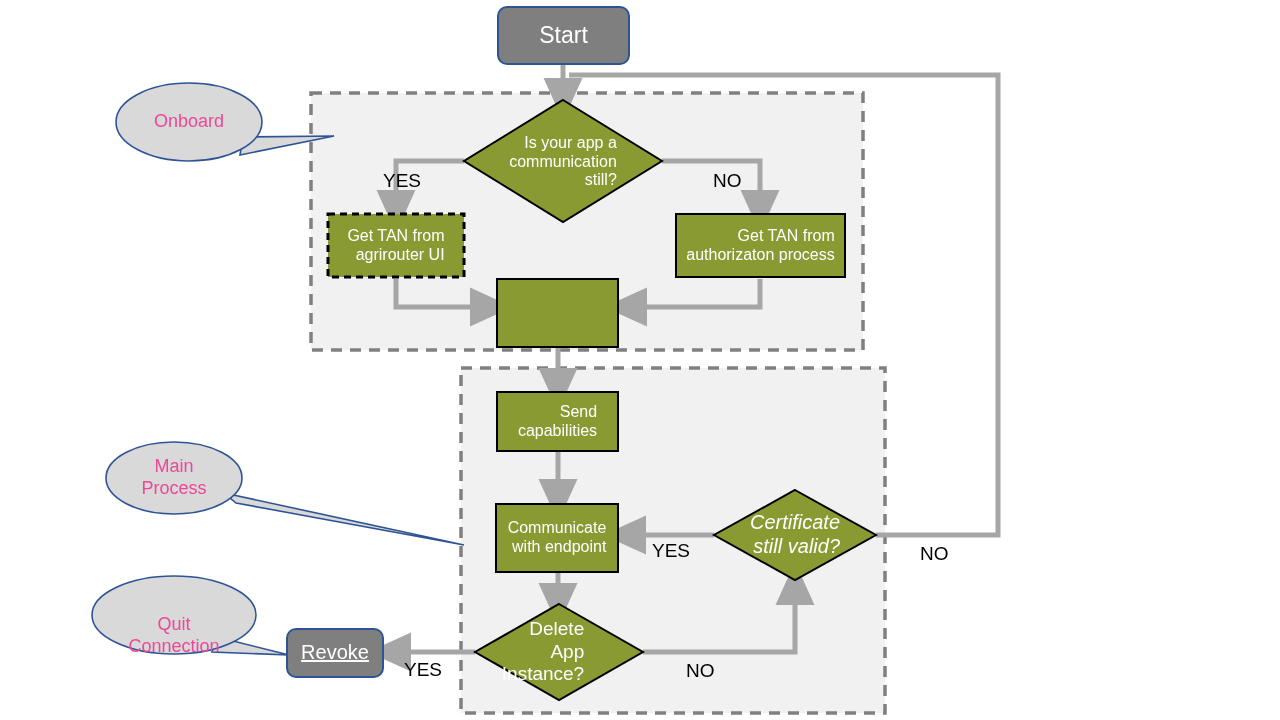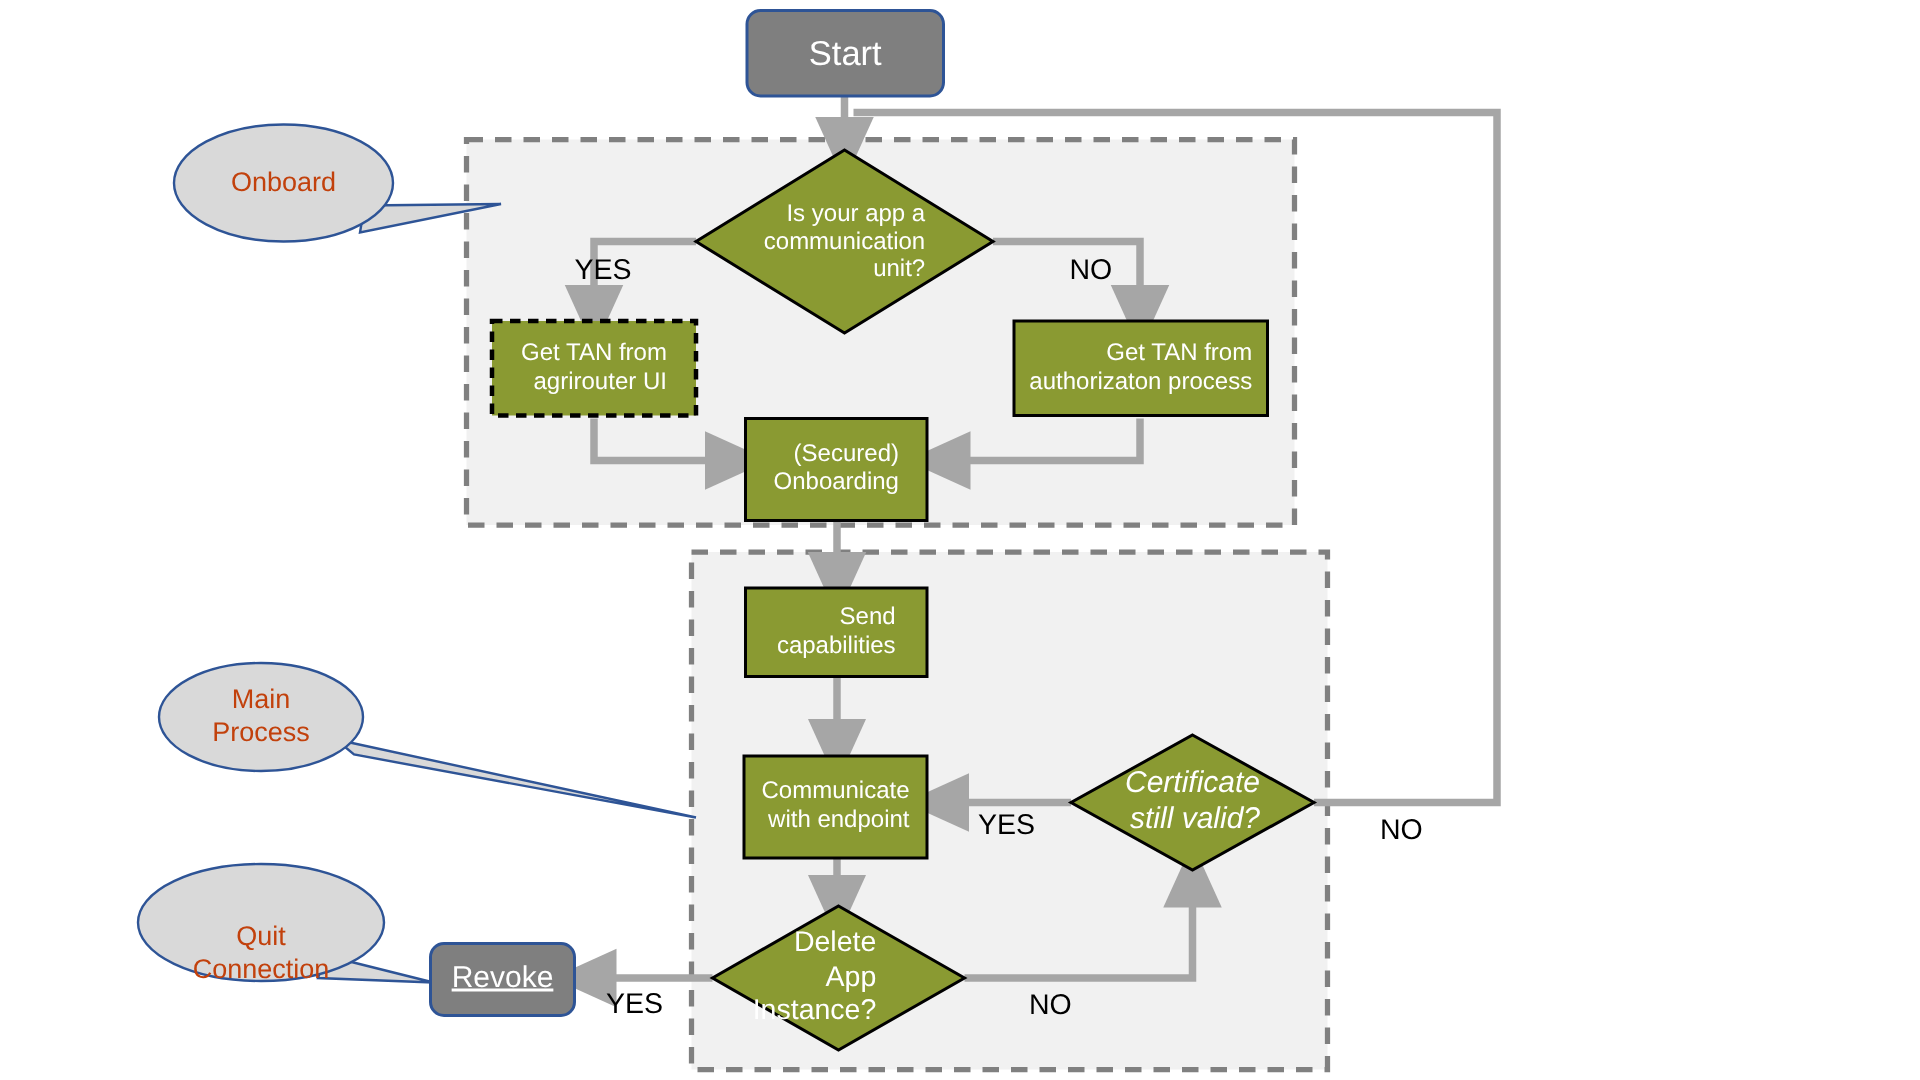--- a/index.html
+++ b/index.html
@@ -44,21 +44,21 @@
     text-align: center;
     white-space: nowrap;
     margin-top: 40px;
   }
   .callout-label {
     position: absolute;
     display: flex;
     align-items: center;
     justify-content: center;
     text-align: center;
-    color: #c2410c;
+    color: #ec4899;
     font-size: 18px;
     line-height: 1.2;
     white-space: pre-line;
     pointer-events: none;
   }
 </style>
 </head>
 <body>
 
 <div id="canvas">
@@ -125,30 +125,28 @@
 
     <polygon points="559,604 643,652 559,700 475,652" fill="#8a9a32" stroke="#000000" stroke-width="2"></polygon>
 
     <rect x="287" y="629" width="96" height="48" rx="9" ry="9" fill="#7f7f7f" stroke="#2e5496" stroke-width="2"></rect>
   </svg>
 
   <div class="node-label lbl-white" style="left:498px; top:7px; width:131px; height:57px; font-size:23px;">Start</div>
 
   <div class="node-label lbl-white" style="left:484px; top:125px; width:158px; height:74px; font-size:16px;">Is your app a
 communication
-unit?</div>
+still?</div>
 
   <div class="node-label lbl-white" style="left:328px; top:214px; width:136px; height:63px; font-size:16px;">Get TAN from
 agrirouter UI</div>
 
   <div class="node-label lbl-white" style="left:676px; top:214px; width:169px; height:63px; font-size:16px;">Get TAN from
 authorizaton process</div>
 
-  <div class="node-label lbl-white" style="left:497px; top:279px; width:121px; height:68px; font-size:16px;">(Secured)
-Onboarding</div>
 
   <div class="node-label lbl-white" style="left:493px; top:504px; width:128px; height:68px; font-size:16px;">Communicate
 with endpoint</div>
 
   <div class="node-label lbl-white" style="left:497px; top:392px; width:121px; height:59px; font-size:16px;">Send
 capabilities</div>
 
   <div class="node-label lbl-white" style="left:735px; top:508px; width:120px; height:54px; font-size:20px;font-style:italic;">Certificate
 still valid?</div>
 

